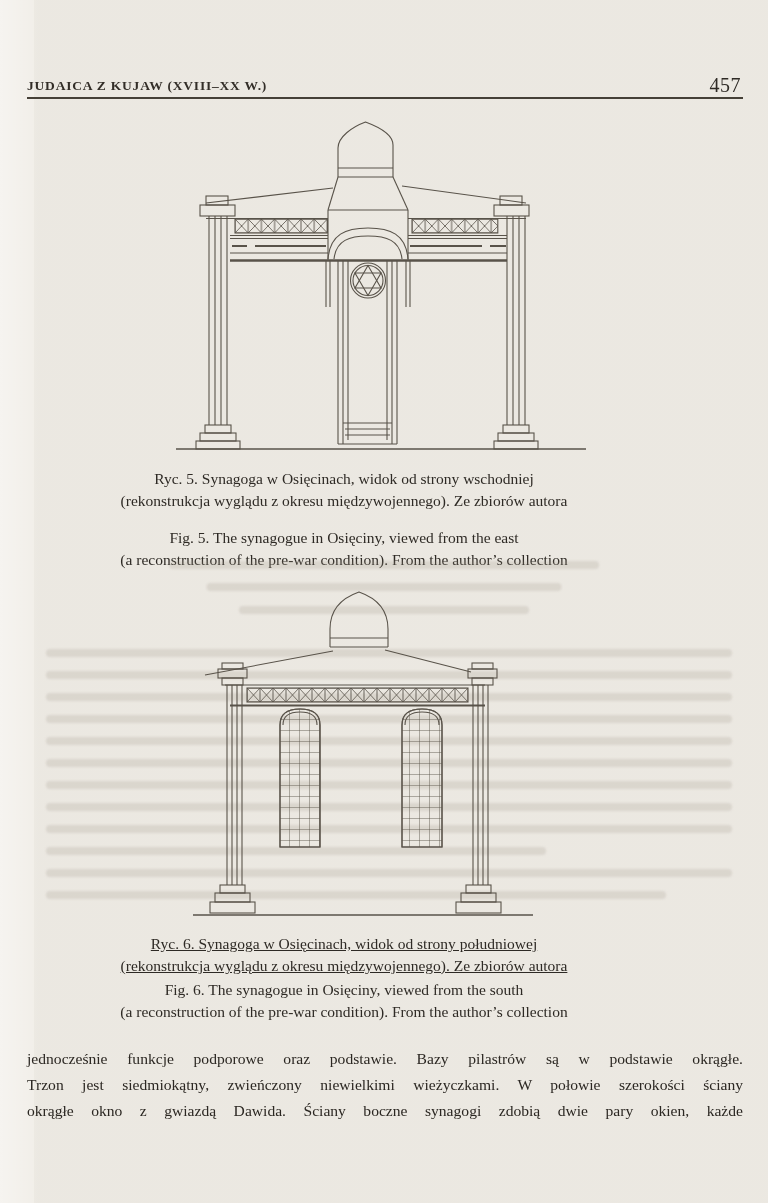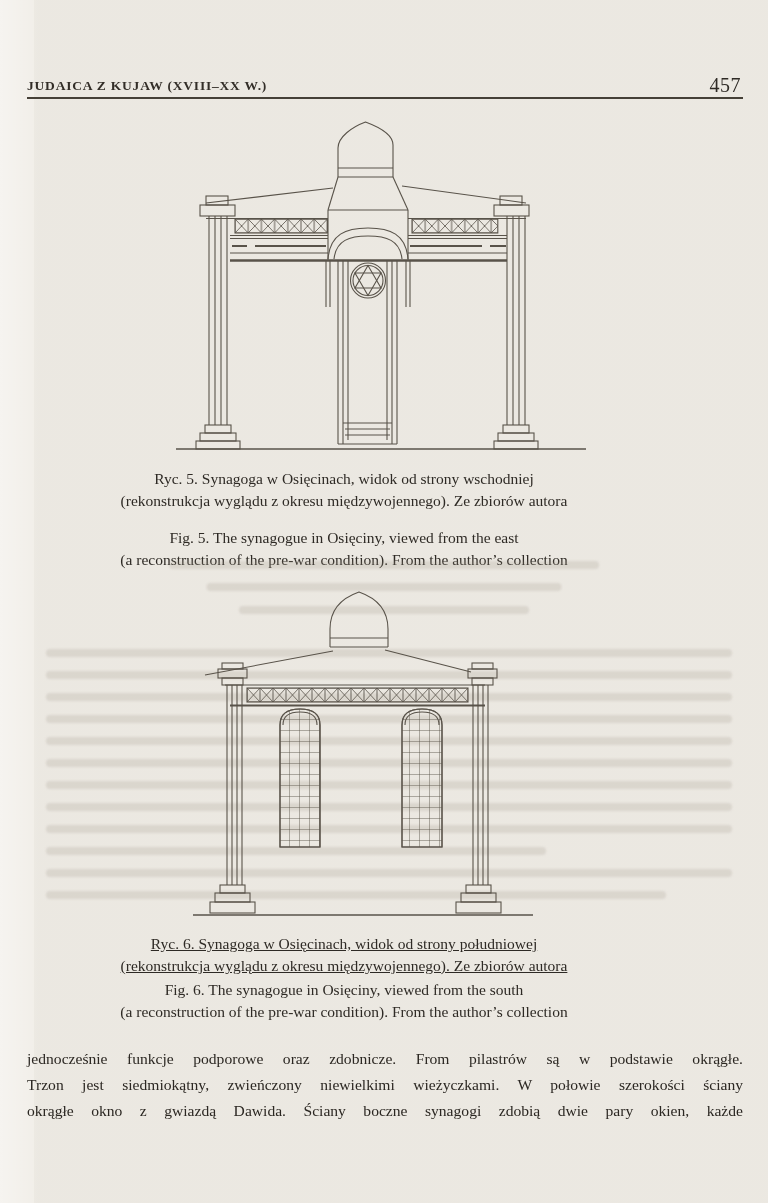--- a/index.html
+++ b/index.html
@@ -275,18 +275,18 @@
   <div class="caption" style="top:933px;text-decoration:underline;">
     <div>Ryc. 6. Synagoga w Osięcinach, widok od strony południowej</div>
     <div>(rekonstrukcja wyglądu z okresu międzywojennego). Ze zbiorów autora</div>
   </div>
   <div class="caption" style="top:979px;">
     <div>Fig. 6. The synagogue in Osięciny, viewed from the south</div>
     <div>(a reconstruction of the pre-war condition). From the author’s collection</div>
   </div>
 
   <div class="body-text">
-    <div class="body-line">jednocześnie funkcje podporowe oraz zdobnicze. From pilastrów są w podstawie okrągłe.</div>
+    <div class="body-line">jednocześnie funkcje podporowe oraz podstawie. Bazy pilastrów są w podstawie okrągłe.</div>
     <div class="body-line">Trzon jest siedmiokątny, zwieńczony niewielkimi wieżyczkami. W połowie szerokości ściany</div>
     <div class="body-line">okrągłe okno z gwiazdą Dawida. Ściany boczne synagogi zdobią dwie pary okien, każde</div>
   </div>
 
 </div>
 
 </body></html>

